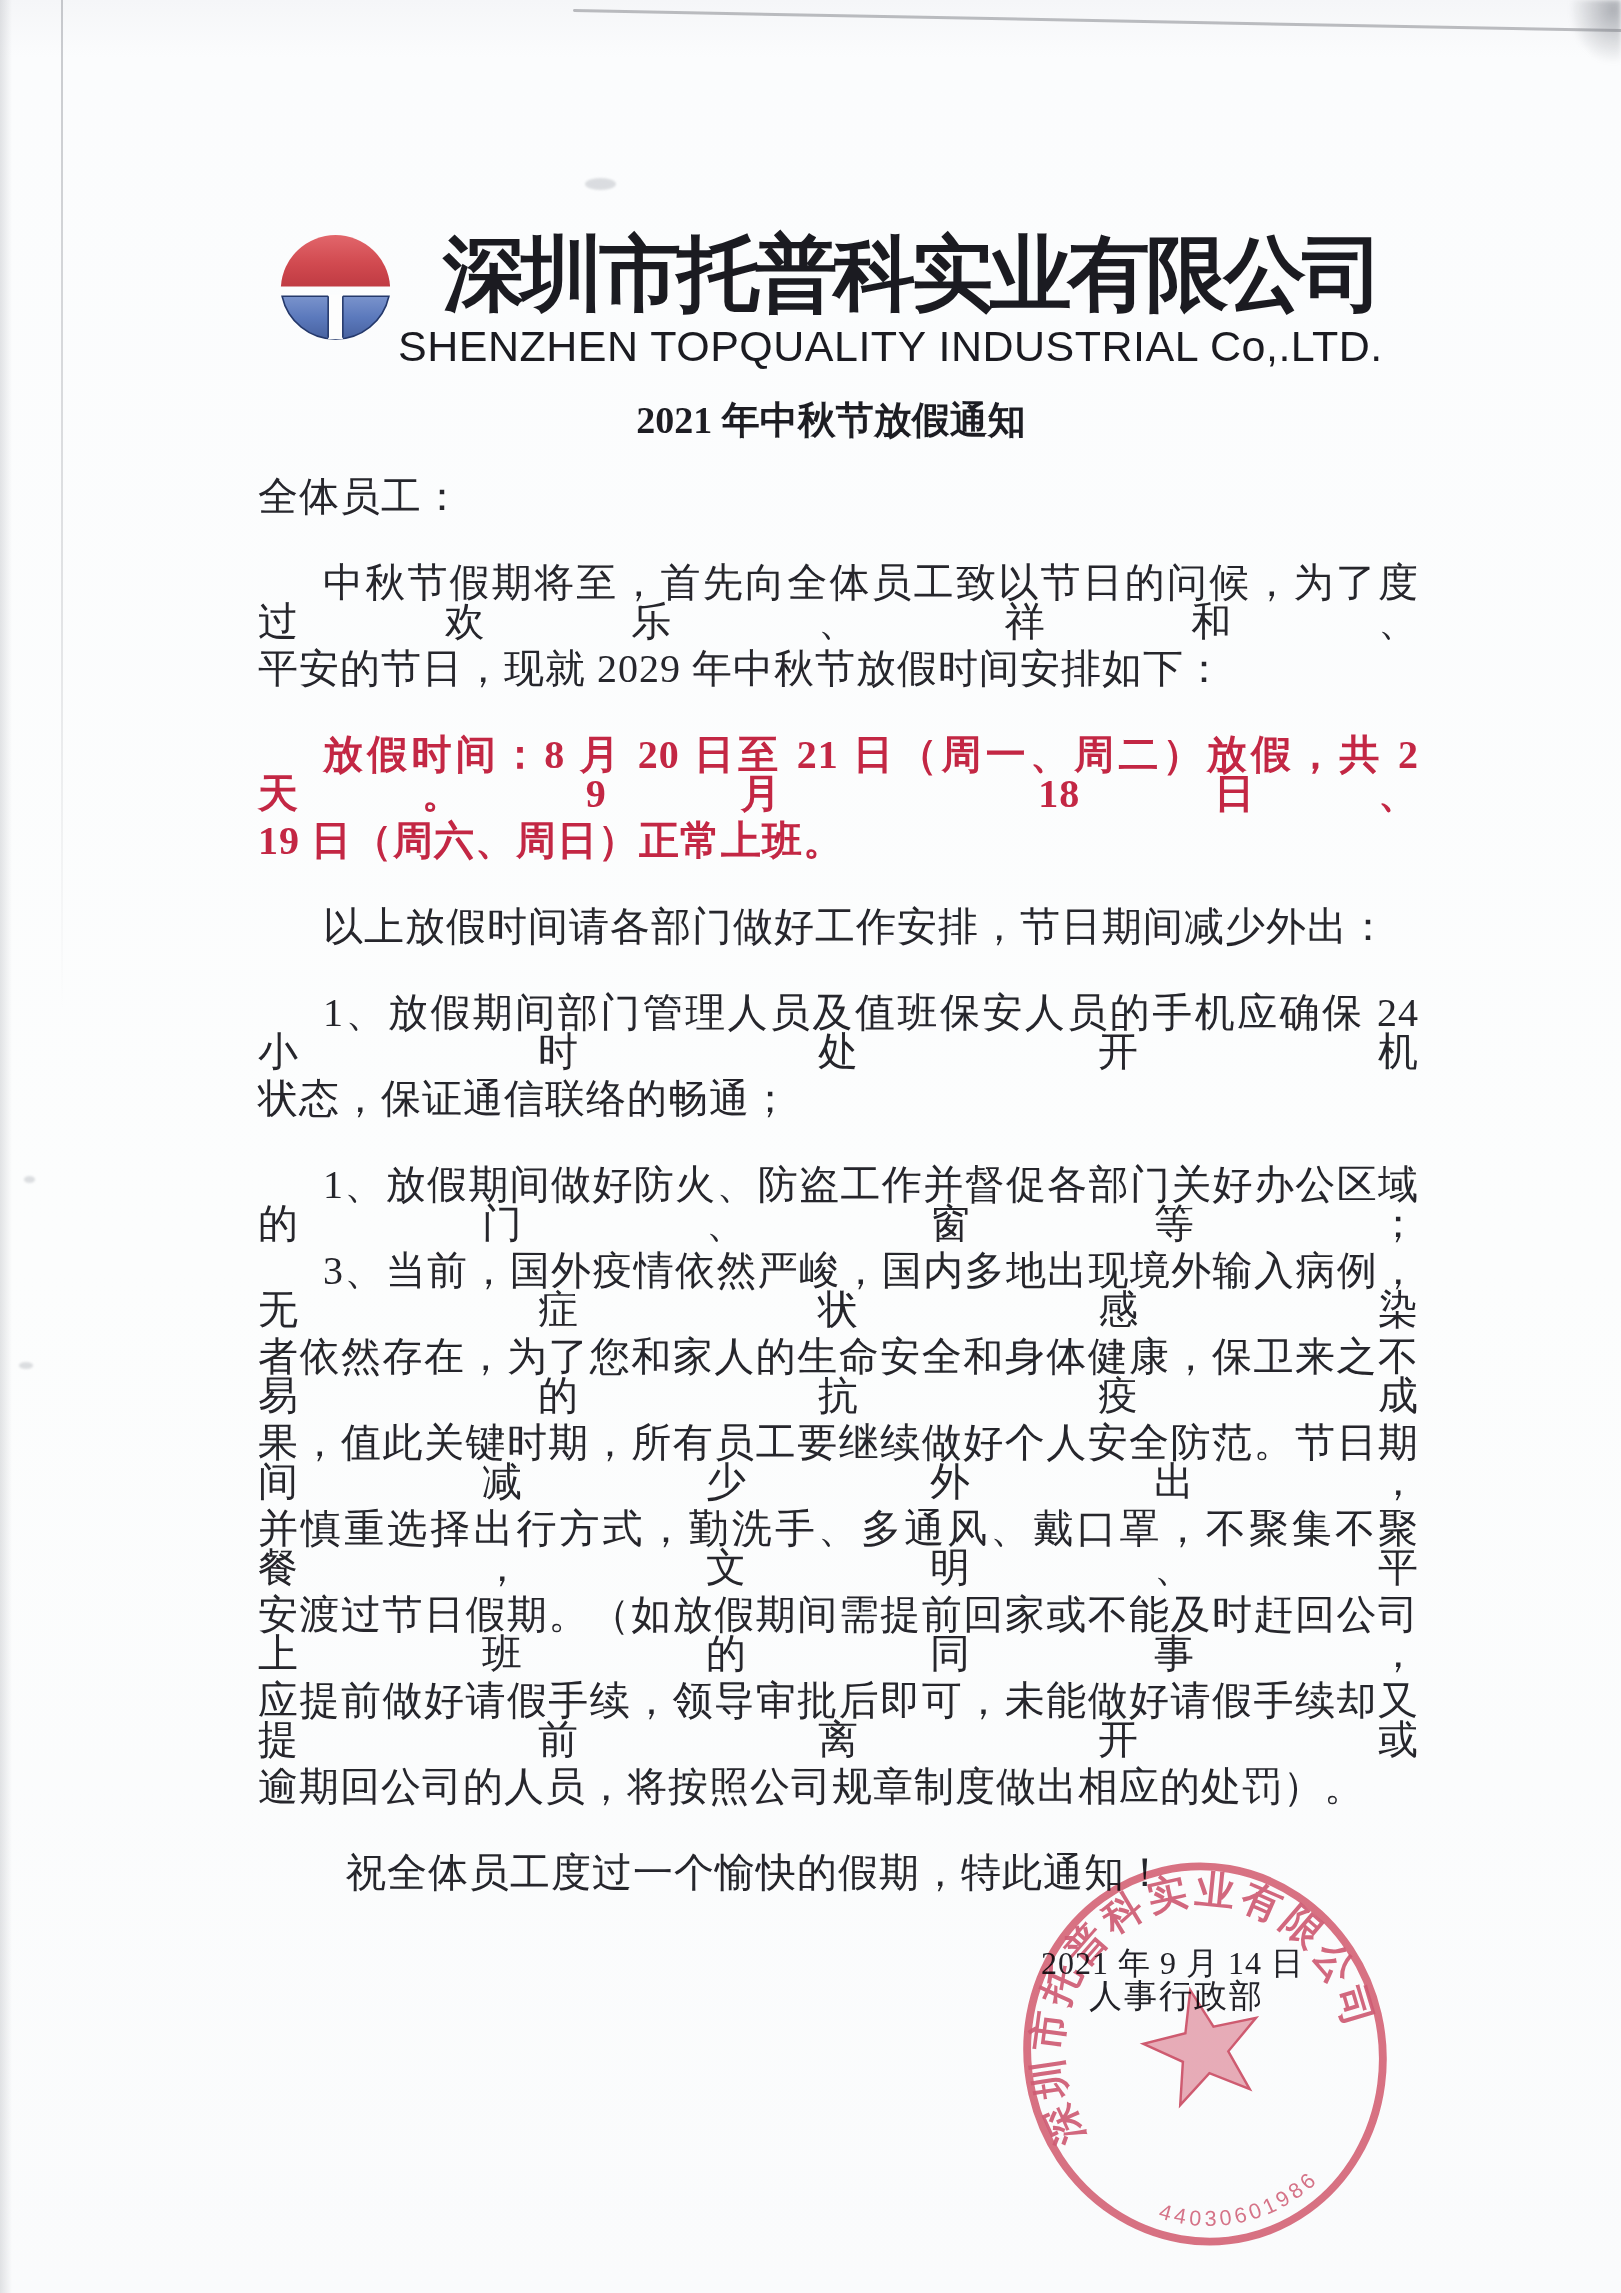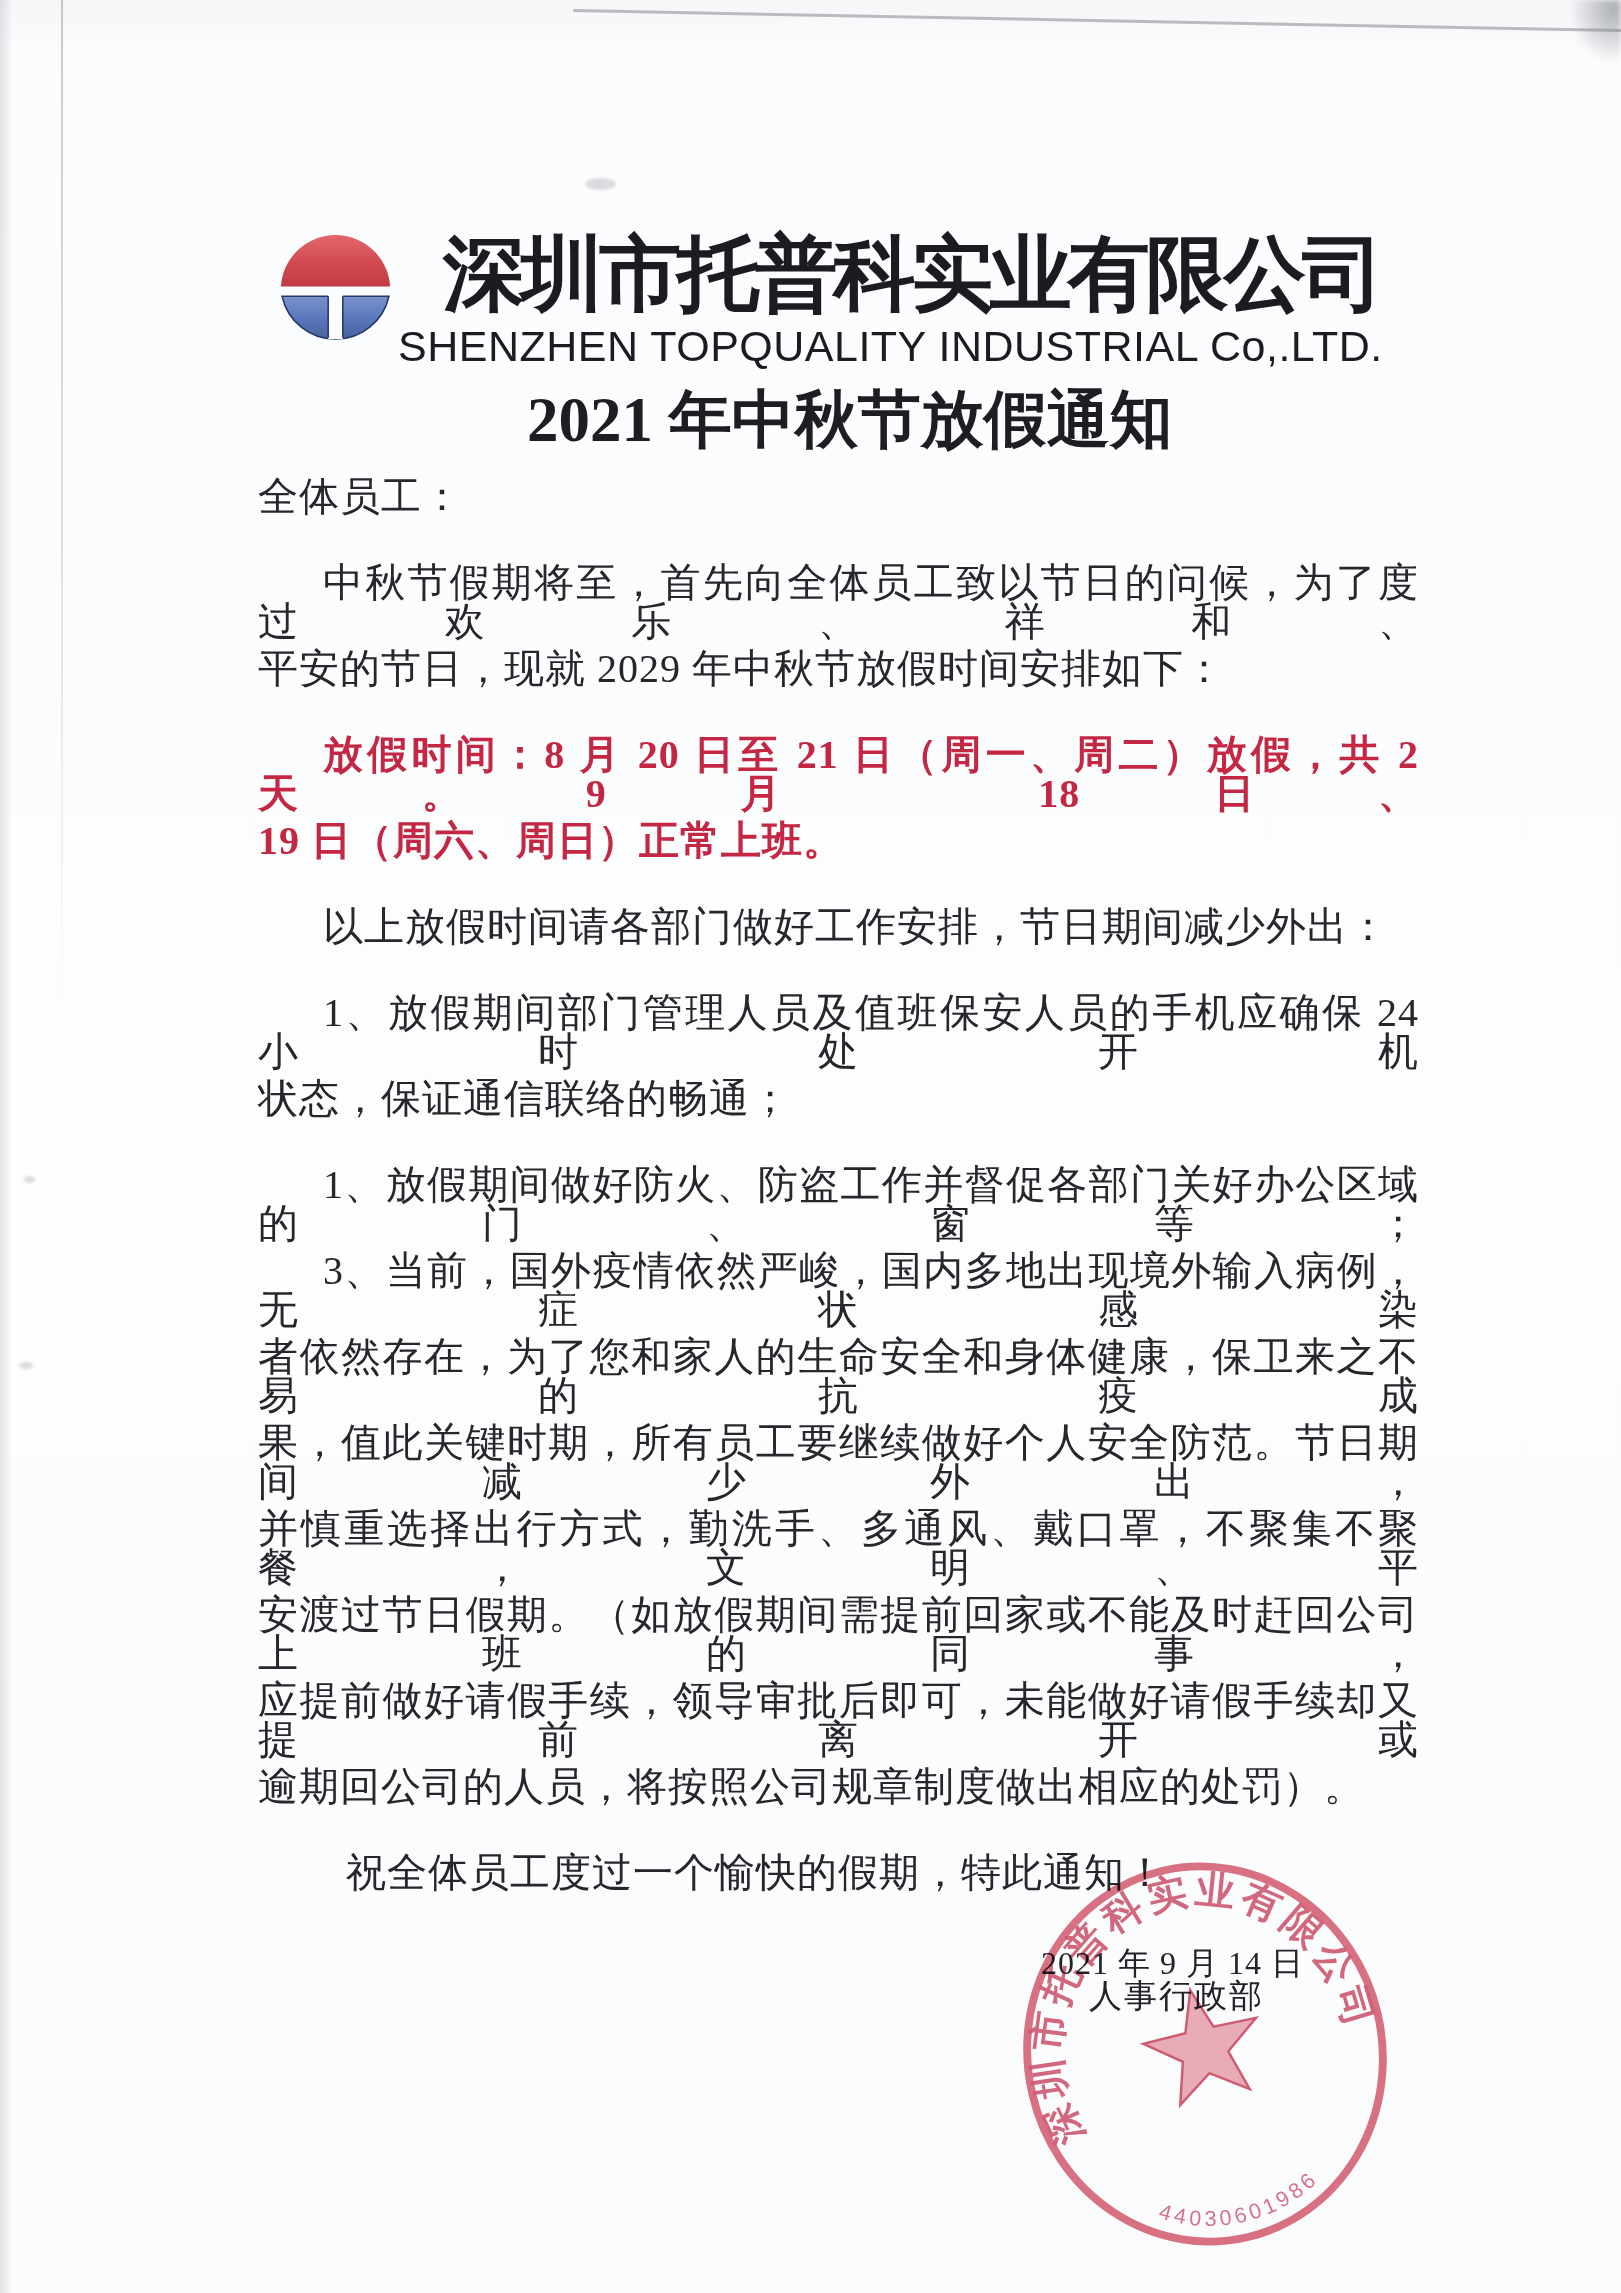--- a/index.html
+++ b/index.html
@@ -49,21 +49,21 @@
     font-weight: 600; color: #1b1b21; white-space: nowrap;
   }
   .en-name {
     position: absolute; left: 398px; top: 323px;
     font-family: "Liberation Sans", sans-serif;
     font-size: 43px; line-height: 47px; letter-spacing: 0.5px;
     color: #1b1b21; white-space: nowrap;
   }
   .doc-title {
     position: absolute; left: 527px; top: 392px; width: 608px;
-    text-align: center; font-size: 63px; line-height: 57px; font-weight: 700;
+    text-align: center; font-size: 38px; line-height: 57px; font-weight: 700;
     color: #1d1d23; white-space: nowrap;
   }
 
   
   .body-block { position: absolute; left: 258px; top: 477px; width: 1161px; }
   .line {
     font-size: 40px; line-height: 39px; height: 39px; margin-bottom: 47px;
     letter-spacing: 1px; color: #26262c;
   }
   .line.fill { text-align: justify; text-align-last: justify; }

